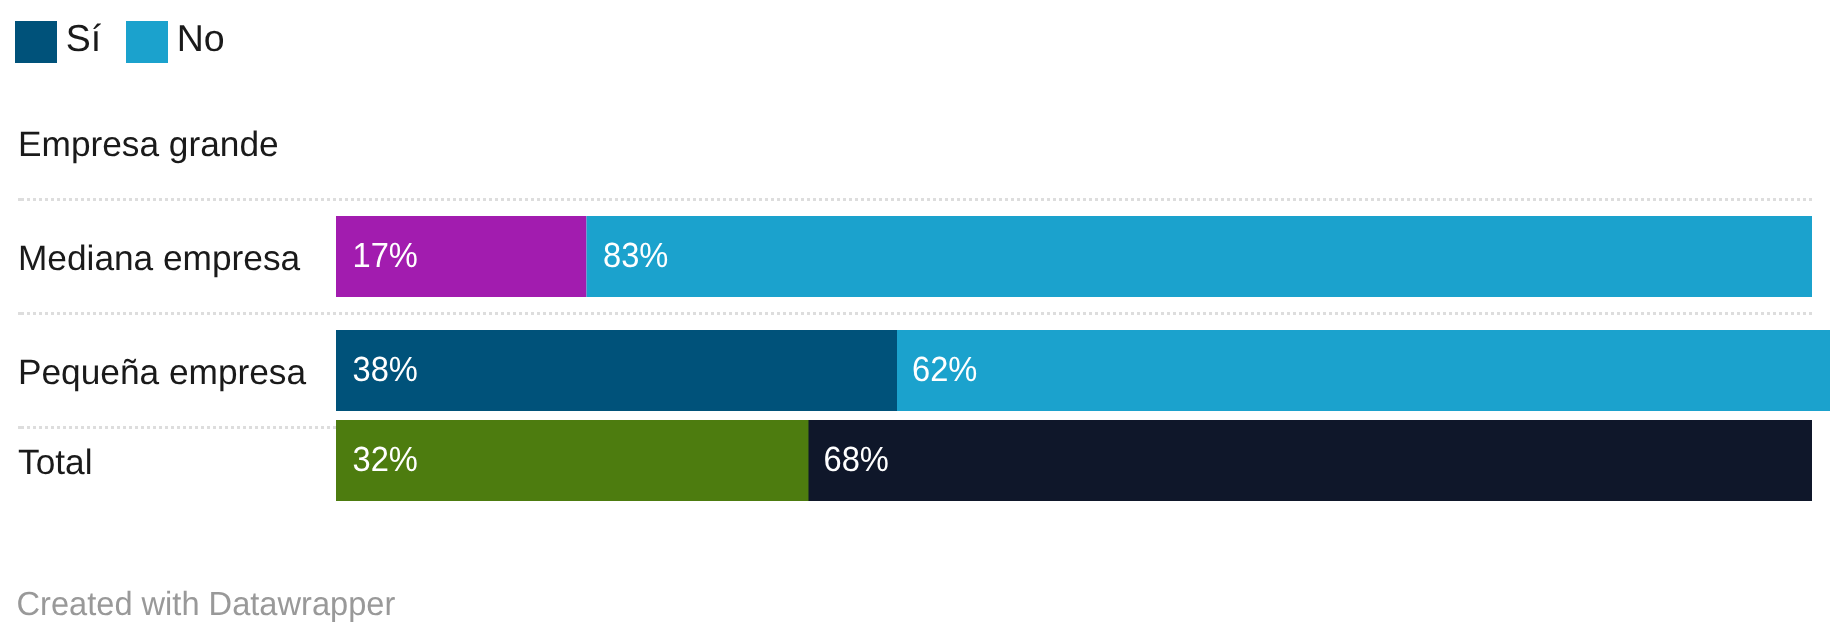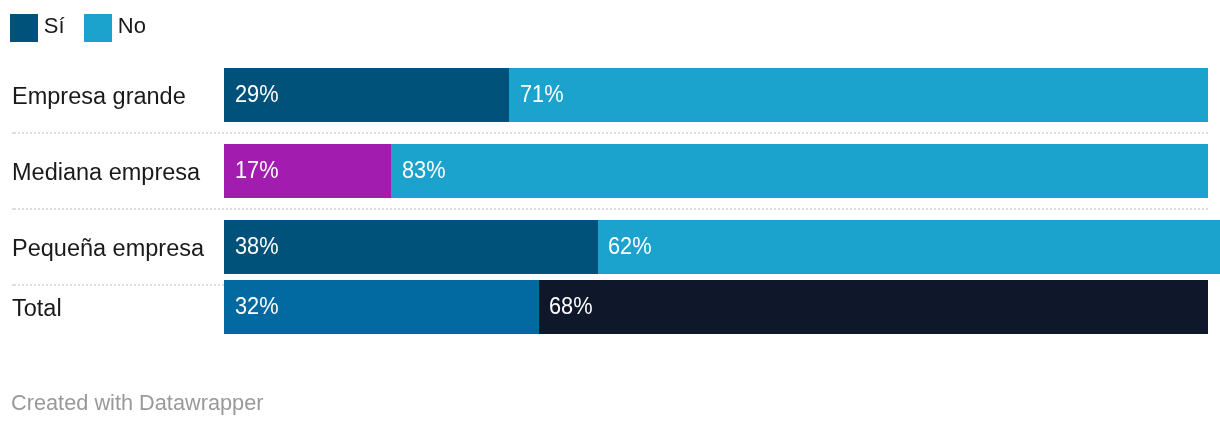--- a/index.html
+++ b/index.html
@@ -10,21 +10,21 @@
 
   .chart{position:relative;width:1220px;height:428px;background:#ffffff;}
 
   
   .legend{position:absolute;left:10px;top:14px;height:28px;}
   .legend-item{position:absolute;top:0;height:28px;}
   .legend-item.i0{left:0px;}
   .legend-item.i1{left:74px;}
   .legend-swatch{position:absolute;left:0;top:0;width:28px;height:28px;}
   .legend-label{position:absolute;display:block;left:33.8px;top:-2.3px;height:28px;
-                line-height:28px;font-size:22px;color:#1a1a1a;white-space:nowrap;
+                line-height:28px;font-size:25px;color:#1a1a1a;white-space:nowrap;
                 transform:translateZ(0);}
 
   
   .row{position:absolute;left:0;width:1220px;height:53.8px;border-radius:10px;}
   .row.r0{top:68px;}
   .row.r1{top:144px;text-decoration:underline;}
   .row.r2{top:220px;}
   .row.r3{top:280px;padding-left:40px;}
 
   .row-label{position:absolute;left:12px;top:0.5px;height:54px;line-height:54px;
@@ -62,28 +62,20 @@
       <span class="legend-label">Sí</span>
     </div>
     <div class="legend-item i1">
       <span class="legend-swatch" style="background: rgb(27, 162, 205);"></span>
       <span class="legend-label">No</span>
     </div>
   </div>
 
   <div class="row r0">
     <div class="row-label">Empresa grande</div>
-    <div class="bar">
-      <div class="seg" style="left: 0px; width: 285.36px; background: rgb(0, 82, 122);">
-        <span class="seg-label">29%</span>
-      </div>
-      <div class="seg" style="left: 285.36px; width: 698.64px; background: rgb(27, 162, 205);">
-        <span class="seg-label">71%</span>
-      </div>
-    </div>
   </div>
 
   <div class="sep s0" style="background-image: linear-gradient(to right, rgb(221, 221, 221), rgb(221, 221, 221)), repeating-linear-gradient(to right, rgb(221, 221, 221) 0px, rgb(221, 221, 221) 2px, rgba(0, 0, 0, 0) 2px, rgba(0, 0, 0, 0) 4px);"></div>
 
   <div class="row r1">
     <div class="row-label">Mediana empresa</div>
     <div class="bar">
       <div class="seg" style="left: 0px; width: 167.28px; background: #a21caf;">
         <span class="seg-label">17%</span>
       </div>
@@ -105,21 +97,21 @@
         <span class="seg-label">62%</span>
       </div>
     </div>
   </div>
 
   <div class="sep s2" style="background-image: linear-gradient(to right, rgb(221, 221, 221), rgb(221, 221, 221)), repeating-linear-gradient(to right, rgb(221, 221, 221) 0px, rgb(221, 221, 221) 2px, rgba(0, 0, 0, 0) 2px, rgba(0, 0, 0, 0) 4px);"></div>
 
   <div class="row r3">
     <div class="row-label">Total</div>
     <div class="bar">
-      <div class="seg" style="left: 0px; width: 322px; background: #0369a1;">
+      <div class="seg" style="left: 0px; width: 322px; background: #4d7c0f;">
         <span class="seg-label">32%</span>
       </div>
       <div class="seg" style="left: 314.88px; width: 669.12px; background: #0f172a;">
         <span class="seg-label">68%</span>
       </div>
     </div>
   </div>
 
   <div class="footer">Created with Datawrapper</div>
 </div>

